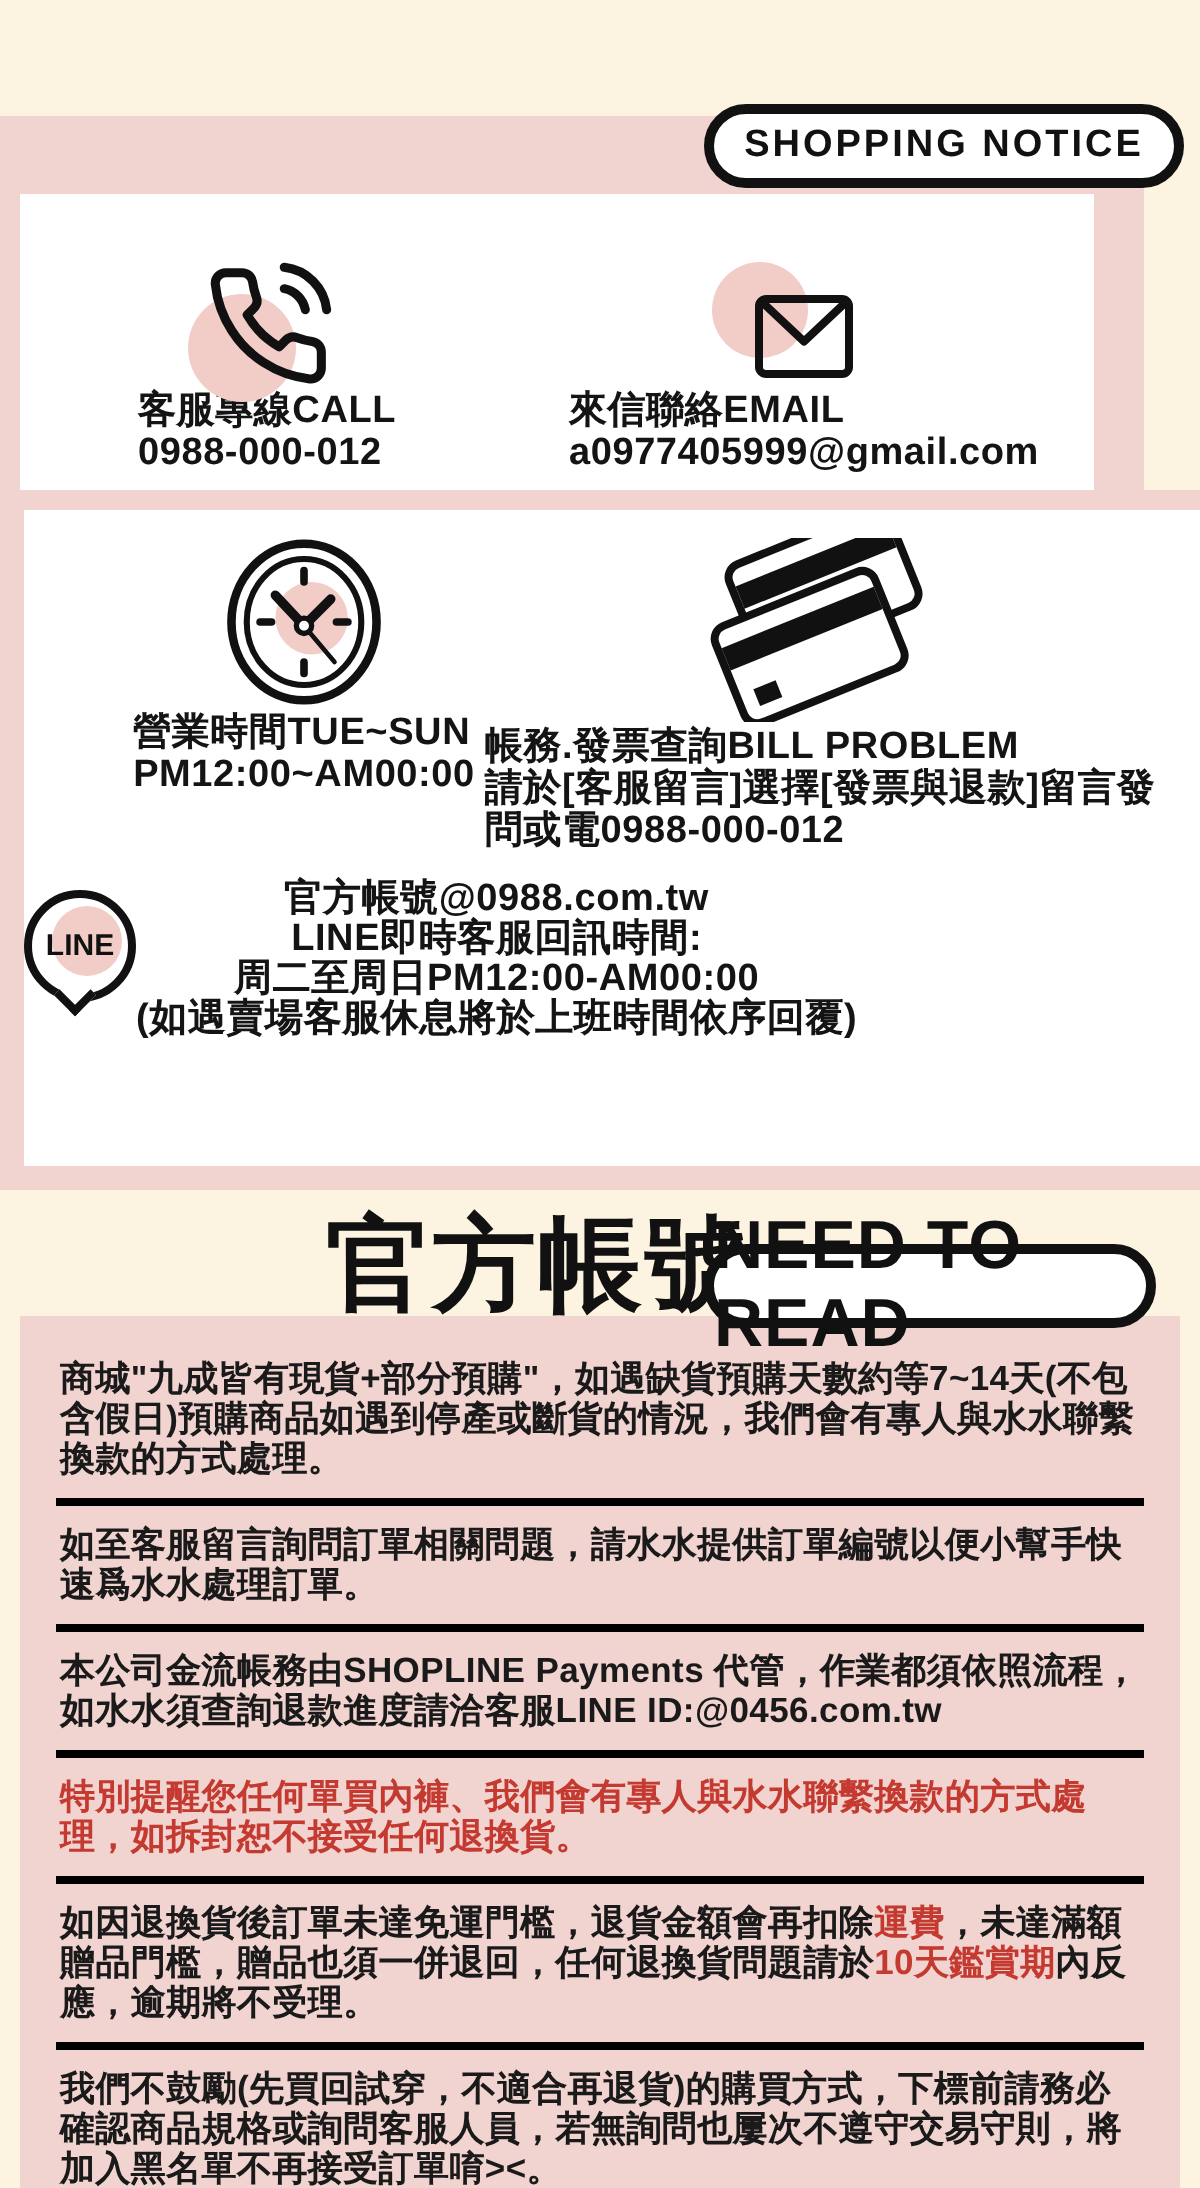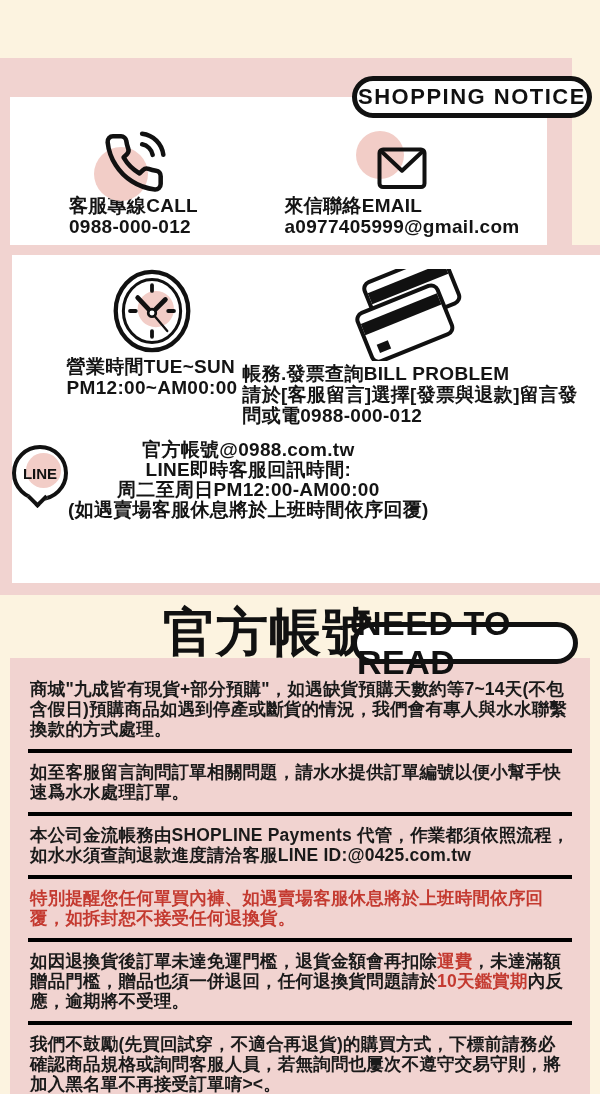--- a/index.html
+++ b/index.html
@@ -13,21 +13,21 @@
   .band1 { position:absolute; left:0; top:58px; width:572px; height:197px; background:#f1d3d0; }
   .band2 { position:absolute; left:0; top:245px; width:600px; height:350px; background:#f1d3d0; }
   .main-title {
     position:absolute; left:22px; top:36px; font-size:58px; font-weight:900;
     letter-spacing:1px; line-height:1.1; color:#111; white-space:nowrap;
   }
   .pill {
     position:absolute; background:#fff; border:5px solid #111; border-radius:28px;
     display:flex; align-items:center; justify-content:center; z-index:5; color:#111;
   }
-  .pill1 { left:352px; top:76px; width:240px; height:42px; font-size:22px; font-weight:700; letter-spacing:1.5px; }
+  .pill1 { left:352px; top:52px; width:240px; height:42px; font-size:19px; font-weight:700; letter-spacing:1.5px; }
   .pill2 { left:352px; top:622px; width:226px; height:42px; font-size:34px; font-weight:800; letter-spacing:0.5px; }
   .card1 {
     position:absolute; left:10px; top:97px; width:537px; height:148px; background:#fff;
     display:flex; align-items:flex-end; padding-bottom:8px;
   }
   .c1col { display:flex; flex-direction:column; align-items:center; }
   .c1col.phone { width:46%; }
   .c1col.mail  { width:54%; }
   .iconwrap { position:relative; }
   .blob { position:absolute; border-radius:50%; background:#f2cdc7; z-index:0; }
@@ -151,19 +151,19 @@
 (如遇賣場客服休息將於上班時間依序回覆)</div>
     </div>
   </div>
 
   <div class="title2">官方帳號</div>
   <div class="pill pill2">NEED TO READ</div>
 
   <div class="panel">
       <div class="notice"><span>商城"九成皆有現貨+部分預購"，如遇缺貨預購天數約等7~14天(不包含假日)預購商品如遇到停產或斷貨的情況，我們會有專人與水水聯繫換款的方式處理。</span></div>
       <div class="notice"><span>如至客服留言詢問訂單相關問題，請水水提供訂單編號以便小幫手快速爲水水處理訂單。</span></div>
-      <div class="notice"><span>本公司金流帳務由SHOPLINE Payments 代管，作業都須依照流程，如水水須查詢退款進度請洽客服LINE ID:@0425.com.tw</span></div>
-      <div class="notice"><span class="red">特別提醒您任何單買內褲、如遇賣場客服休息將於上班時間依序回覆，如拆封恕不接受任何退換貨。</span></div>
+      <div class="notice"><span>本公司金流帳務由SHOPLINE Payments 代管，作業都須依照流程，如水水須查詢退款進度請洽客服LINE ID:@0456.com.tw</span></div>
+      <div class="notice"><span class="red">特別提醒您任何單買內褲、我們會有專人與水水聯繫換款的方式處理，如拆封恕不接受任何退換貨。</span></div>
       <div class="notice"><span>如因退換貨後訂單未達免運門檻，退貨金額會再扣除</span><span class="red">運費</span><span>，未達滿額贈品門檻，贈品也須一併退回，任何退換貨問題請於</span><span class="red">10天鑑賞期</span><span>內反應，逾期將不受理。</span></div>
       <div class="notice"><span>我們不鼓勵(先買回試穿，不適合再退貨)的購買方式，下標前請務必確認商品規格或詢問客服人員，若無詢問也屢次不遵守交易守則，將加入黑名單不再接受訂單唷&gt;&lt;。</span></div>
     </div>
 
 </div>
 
 </body></html>

